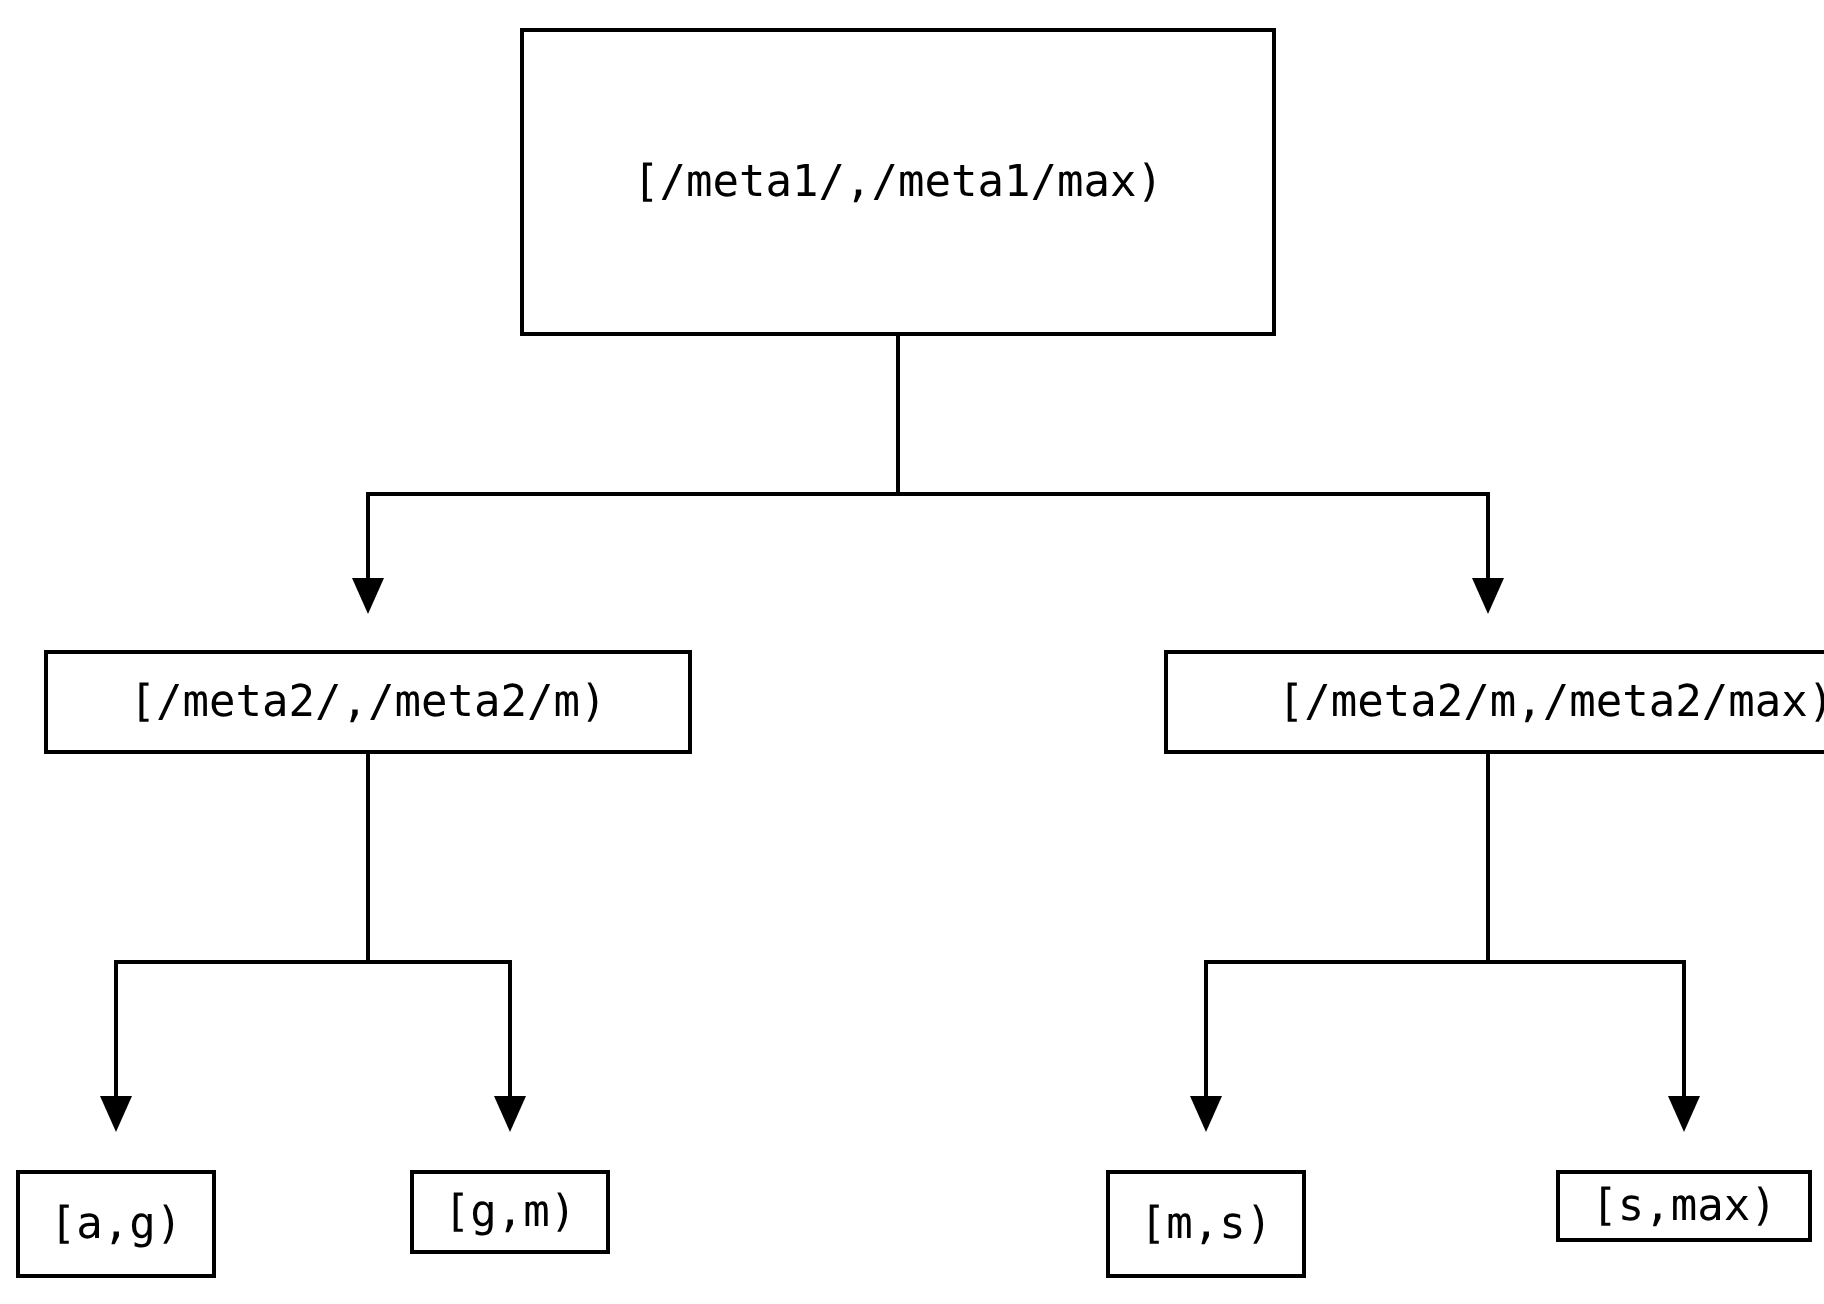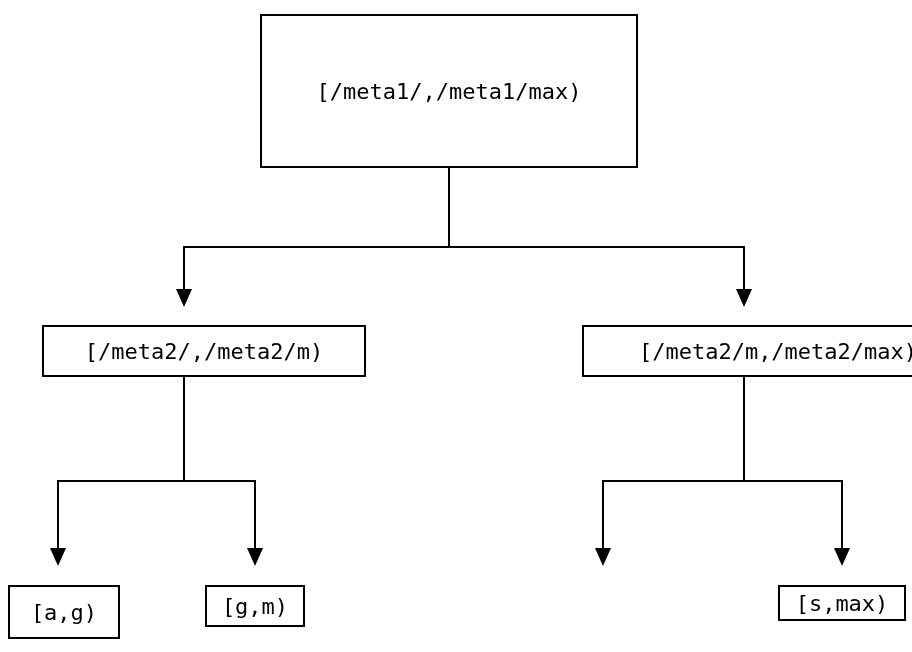--- a/index.html
+++ b/index.html
@@ -37,23 +37,23 @@
     border: 2px solid #000000;
     background: #ffffff;
     display: flex;
     align-items: center;
     justify-content: center;
     color: #000000;
     font-size: 22px;
     white-space: nowrap;
   }
   .node-root       { left: 260px; top: 14px;  width: 378px; height: 154px; }
-  .node-left-mid   { left: 22px;  top: 325px; width: 324px; height: 52px; margin-left: 20px;  }
+  .node-left-mid   { left: 22px;  top: 325px; width: 324px; height: 52px;  }
   .node-right-mid  { left: 582px; top: 325px; width: 392px; height: 52px;  }
-  .node-leaf-ag    { left: 8px;   top: 585px; width: 112px; height: 54px;  }
+  .node-leaf-ag    { left: 8px;   top: 585px; width: 100px; height: 54px;  }
   .node-leaf-gm    { left: 205px; top: 585px; width: 100px; height: 42px;  }
   .node-leaf-ms    { left: 553px; top: 585px; width: 100px; height: 54px;  }
   .node-leaf-smax  { left: 778px; top: 585px; width: 128px; height: 36px;  }
 </style>
 </head>
 <body>
 
 <div class="stage">
 
   <svg class="edges" viewBox="0 0 912 652" xmlns="http://www.w3.org/2000/svg">
@@ -87,18 +87,21 @@
   </div>
 
   <div class="node node-leaf-ag">
     <span>[a,g)</span>
   </div>
 
   <div class="node node-leaf-gm">
     <span>[g,m)</span>
   </div>
 
+  <div class="node node-leaf-ms">
+    <span>[m,s)</span>
+  </div>
 
   <div class="node node-leaf-smax">
     <span>[s,max)</span>
   </div>
 
 </div>
 
 </body></html>

